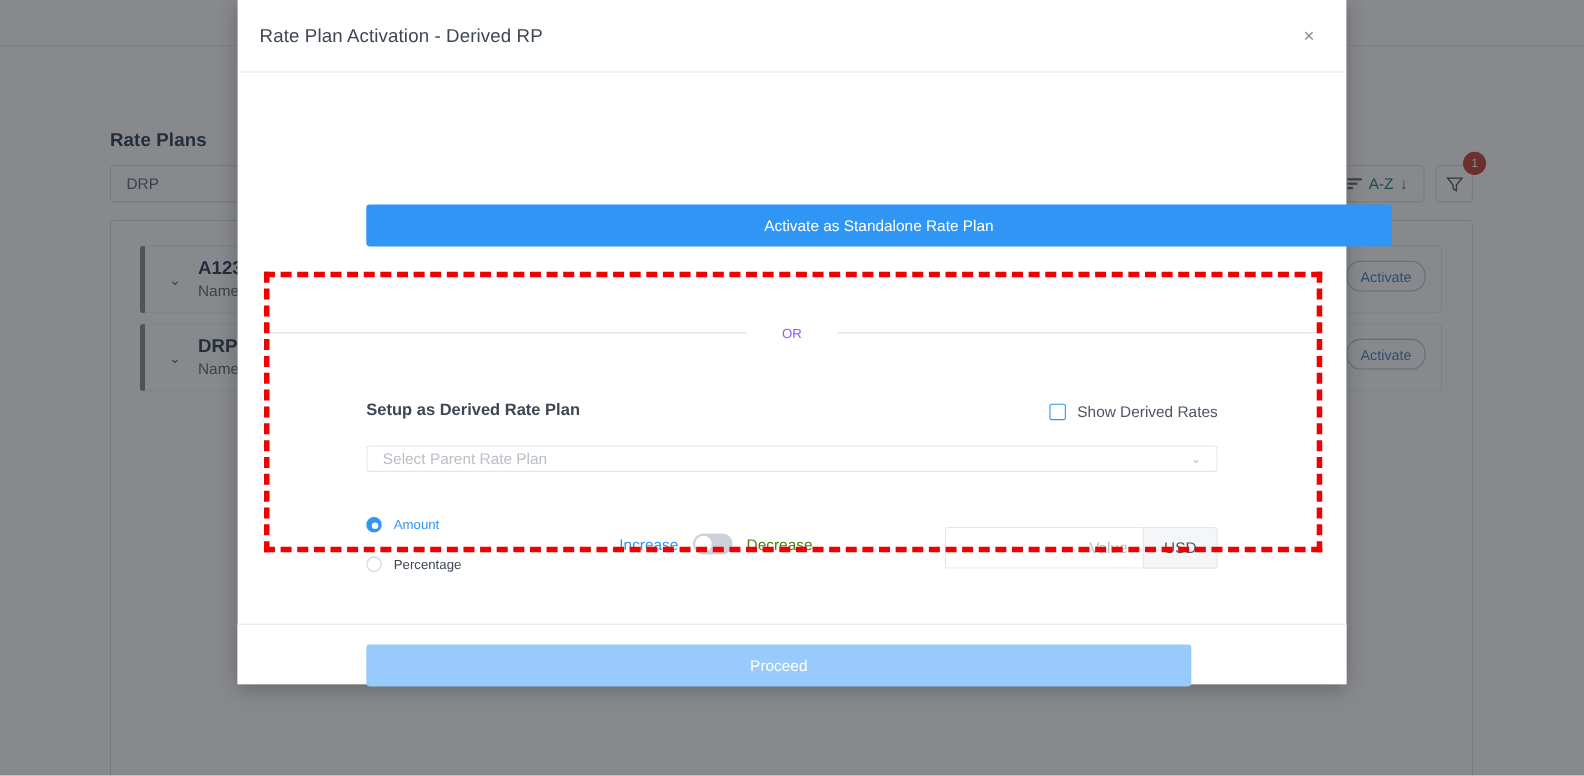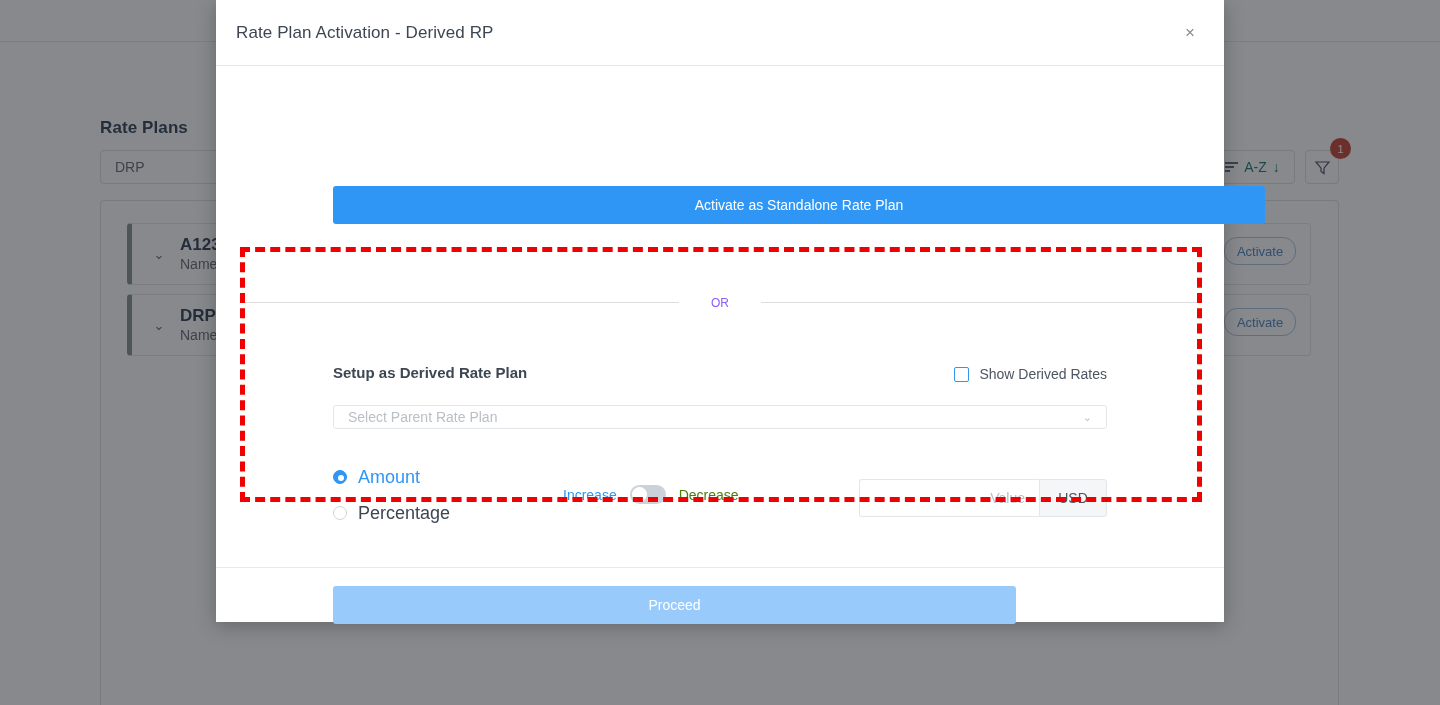--- a/index.html
+++ b/index.html
@@ -139,21 +139,21 @@
   .radio-row { display: flex; align-items: center; gap: 11px; height: 24px; margin-bottom: 12px; }
   .radio-dot {
     width: 14px; height: 14px; border-radius: 50%;
     border: 1px solid #cfd4da; background: #fff; position: relative;
   }
   .radio-dot.on { border-color: #2f96f6; background: #2f96f6; }
   .radio-dot.on::after {
     content: ""; position: absolute; left: 4px; top: 4px;
     width: 6px; height: 6px; border-radius: 50%; background: #fff;
   }
-  .radio-text { font-size: 18px; color: #3d4653; }
+  .radio-text { font-size: 12px; color: #3d4653; }
   .radio-text.sel { color: #2f96f6; }
 
   .toggle-group { position: absolute; left: 230px; top: 132px; display: flex; align-items: center; gap: 13px; }
   .tg-label { font-size: 14px; color: #4d7c0f; }
   .tg-label.active { color: #2f96f6; }
   .tg-switch { width: 36px; height: 19px; border-radius: 10px; background: #ccd2d9; position: relative; }
   .tg-knob { position: absolute; left: 2px; top: 2px; width: 15px; height: 15px; border-radius: 50%; background: #fff; }
 
   .value-group { position: absolute; right: 0; top: 126px; display: flex; height: 38px; }
   .value-input {
@@ -162,21 +162,21 @@
     display: flex; align-items: center; justify-content: flex-end; padding-right: 14px;
     font-size: 14px; color: #b9bfc7;
   }
   .value-unit {
     width: 68px; height: 38px; border: 1px solid #e4e7ea; border-radius: 0 3px 3px 0;
     background: #f4f6f8; display: flex; align-items: center; justify-content: center;
     font-size: 14px; color: #4c5562;
   }
 
   .btn-proceed {
-    position: absolute; left: 117px; top: 520px; width: 683px; height: 38px;
+    position: absolute; left: 117px; top: 520px; width: 750px; height: 38px;
     background: #98cbfb; border-radius: 3px; color: #fff; font-size: 14px;
     display: flex; align-items: center; justify-content: center;
   }
   .modal-footer { height: 55px; flex: 0 0 55px; border-top: 1px solid #e8e8e8; background: #fff; }
 </style>
 </head>
 <body>
 
 <div id="page-root">
 

